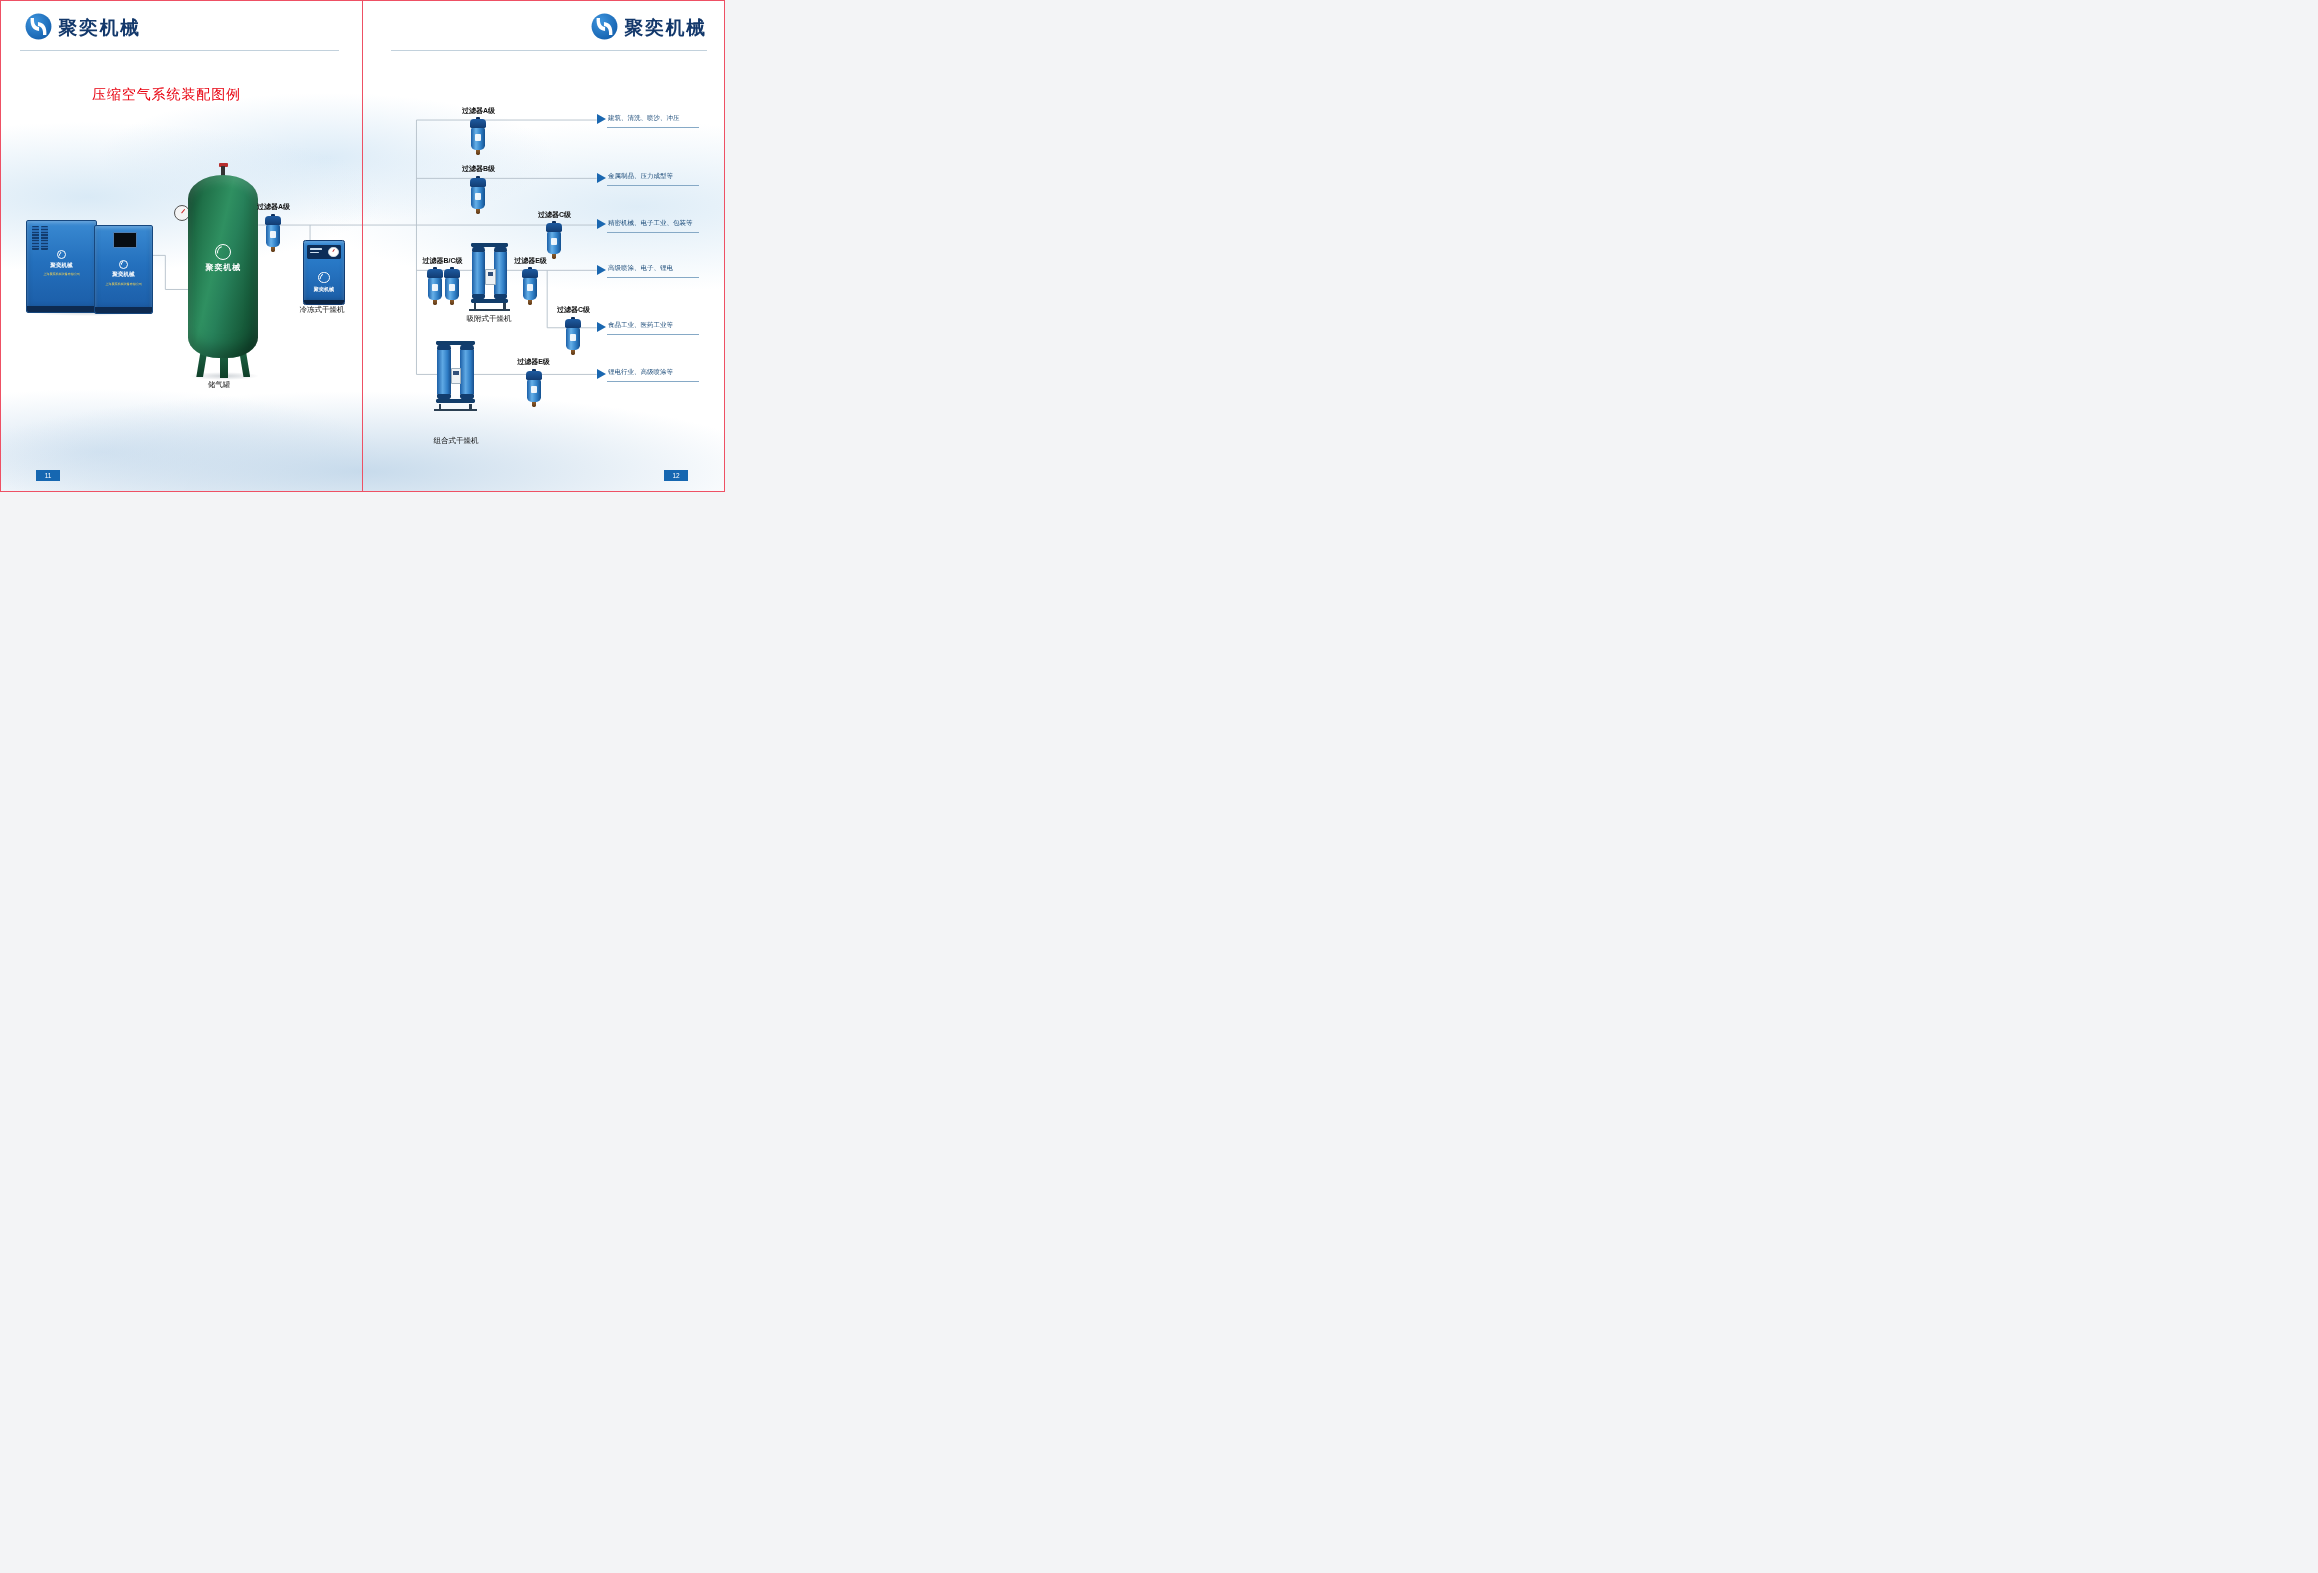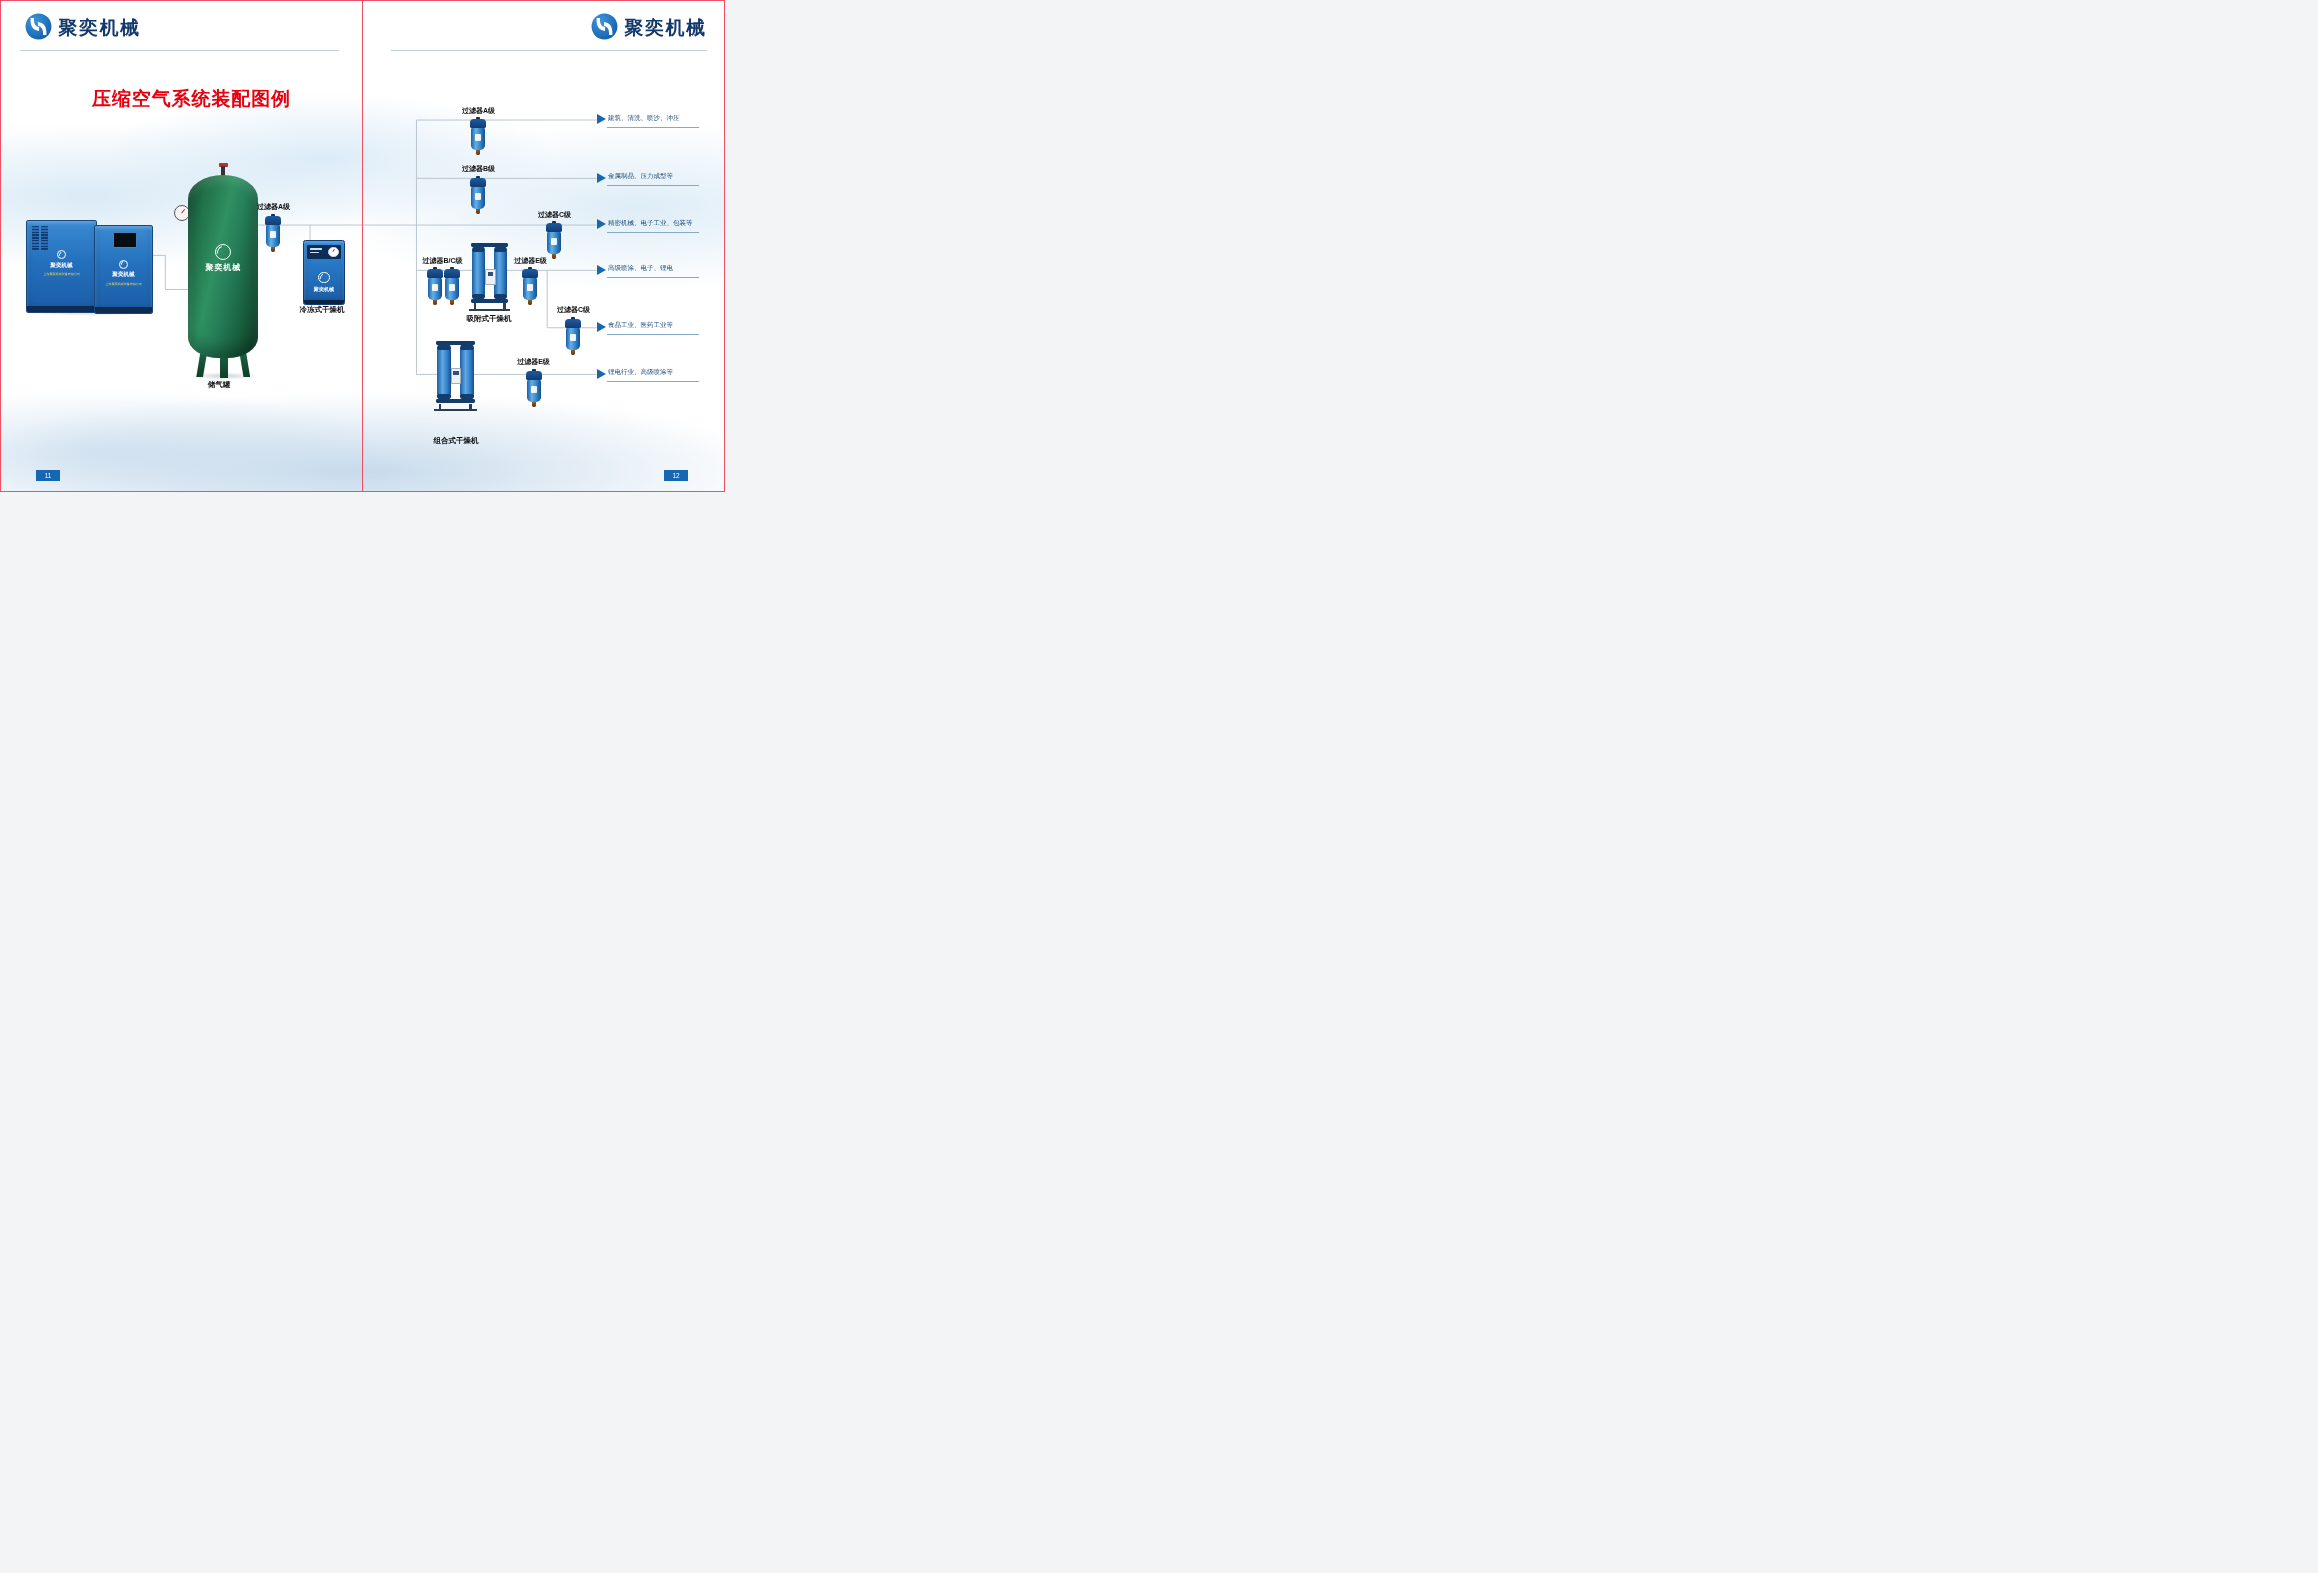--- a/index.html
+++ b/index.html
@@ -16,28 +16,28 @@
       #ffffff;
   }
   .center-divider{position:absolute;left:361px;top:0;width:1.4px;height:492px;background:#ee5064;}
 
   
   .header{position:absolute;display:flex;align-items:center;gap:6.5px;}
   .brand-name{font-size:18.7px;font-weight:700;color:#13386b;letter-spacing:1.9px;white-space:nowrap;}
   .header-rule{position:absolute;height:0.5px;background:#c2d1dc;}
 
   
-  .page-title{position:absolute;font-size:19px;font-weight:700;color:#e8000f;letter-spacing:0.9px;white-space:nowrap;}
+  .page-title{position:absolute;font-size:14px;font-weight:400;color:#e8000f;letter-spacing:0.9px;white-space:nowrap;}
 
   
   svg.pipes{position:absolute;left:0;top:0;}
 
   
   .flabel{position:absolute;text-align:center;font-size:7px;font-weight:700;color:#111;white-space:nowrap;}
-  .dlabel{position:absolute;text-align:center;font-size:7.5px;font-weight:700;color:#111;white-space:nowrap;}
+  .dlabel{position:absolute;text-align:center;font-size:7.5px;font-weight:400;color:#111;white-space:nowrap;}
   .app{position:absolute;left:606px;width:91px;font-size:6.5px;color:#1a4a78;
        border-bottom:0.5px solid #86a9c6;padding:0 0 3.7px 0.9px;white-space:nowrap;}
   .arrow{position:absolute;width:0;height:0;border-style:solid;
          border-width:5.6px 0 5.6px 9.3px;border-color:transparent transparent transparent #1a67b0;}
 
   
   .filter{position:absolute;width:16px;height:38px;}
   .f-bolt{position:absolute;top:0;left:6px;width:3.7px;height:2.8px;background:#0d2f5c;border-radius:0.9px;}
   .f-cap{position:absolute;top:1.9px;left:0;width:16px;height:9.3px;
          background:linear-gradient(180deg,#1d5aa0,#123c72);border-radius:3.7px 3.7px 1.4px 1.4px;}

